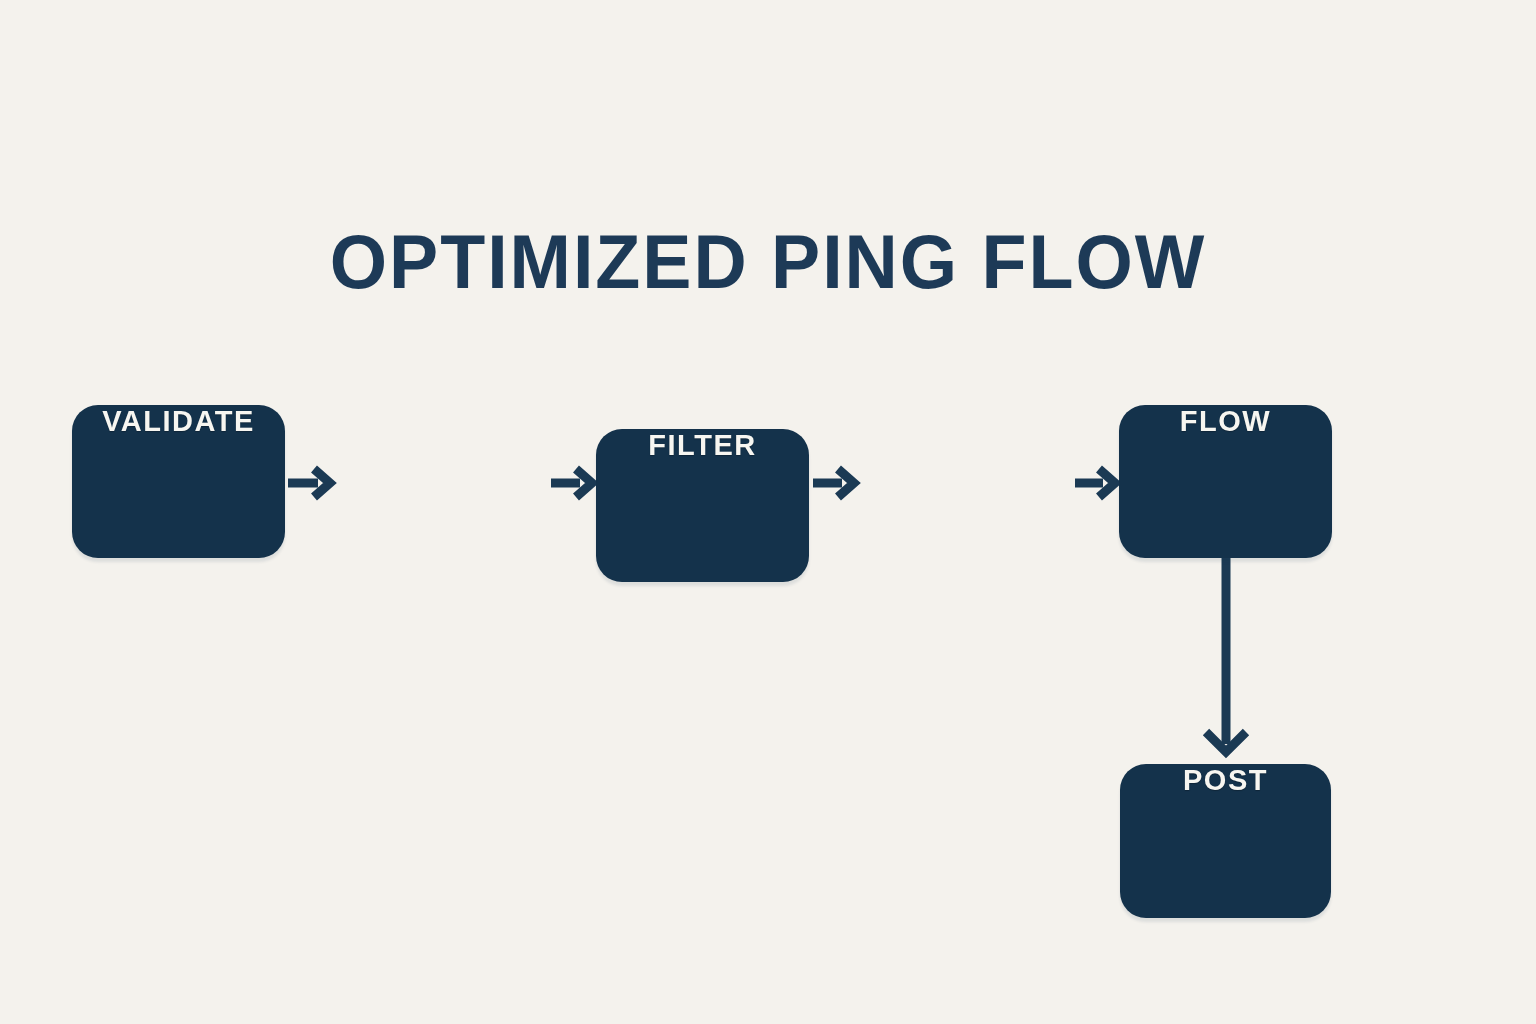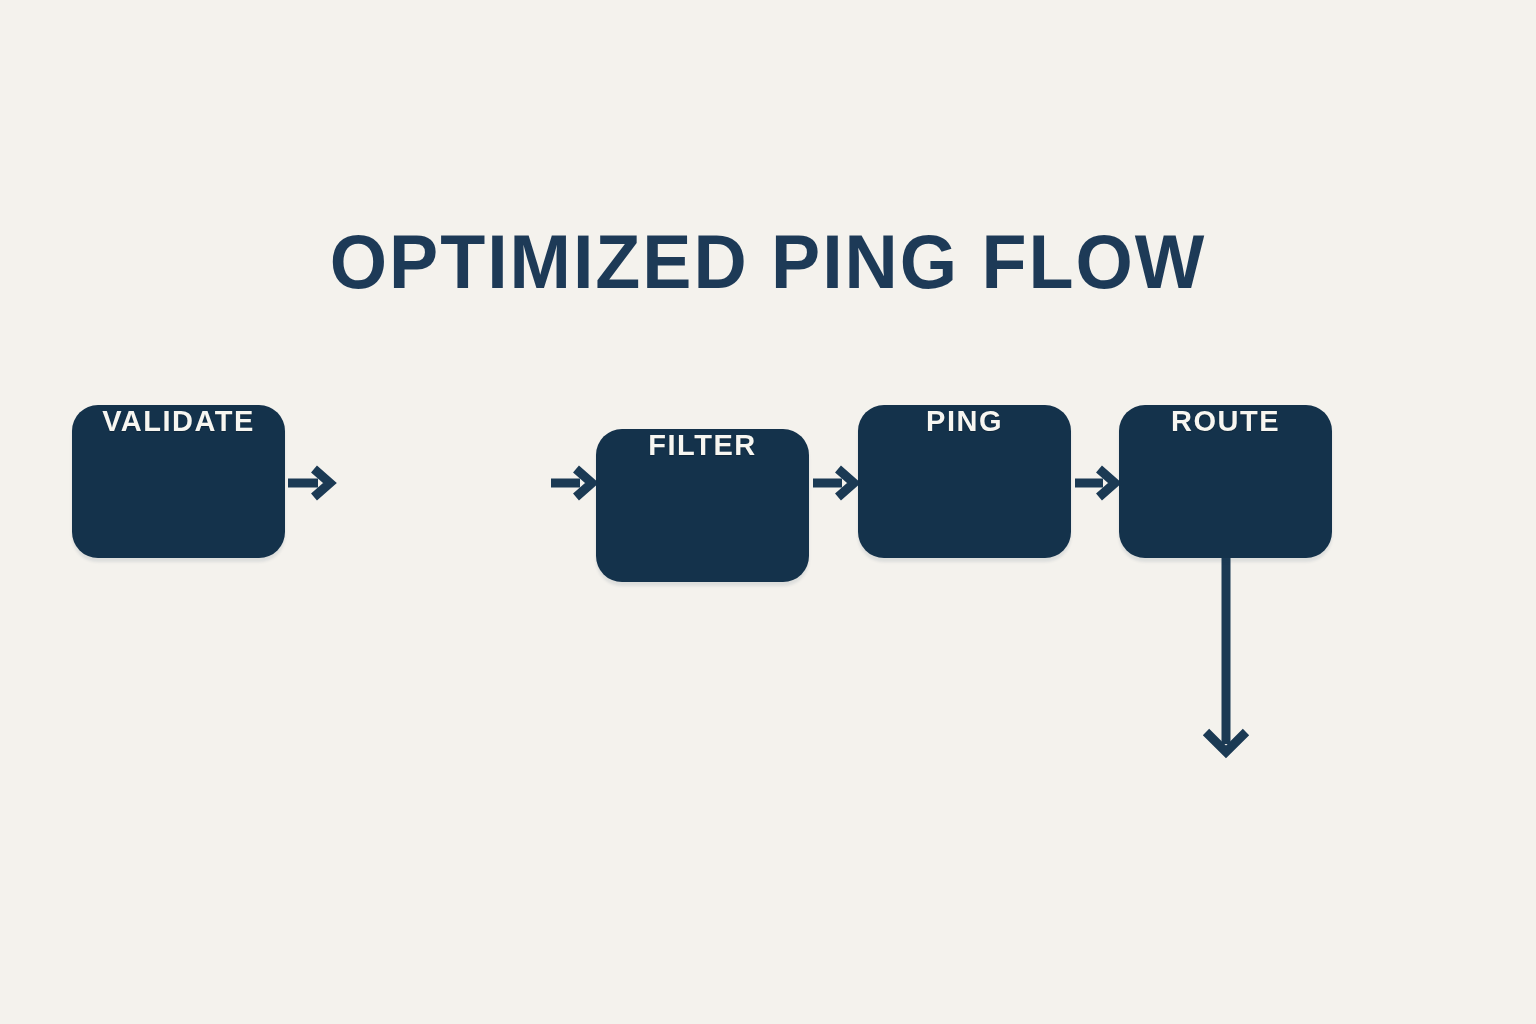--- a/index.html
+++ b/index.html
@@ -102,22 +102,22 @@
 
   <div class="node" id="node-validate">
     <span class="label">VALIDATE</span>
   </div>
 
 
   <div class="node" id="node-filter">
     <span class="label">FILTER</span>
   </div>
 
-  <div class="node" id="node-ping">
-    <span class="label">PING</span>
+
+  <div class="node" id="node-route">
+    <span class="label">FLOW</span>
   </div>
 
-  <div class="node" id="node-route">
-    <span class="label">ROUTE</span>
+  <div class="node" id="node-post">
+    <span class="label">POST</span>
   </div>
-
 
 </div>
 
 </body></html>

